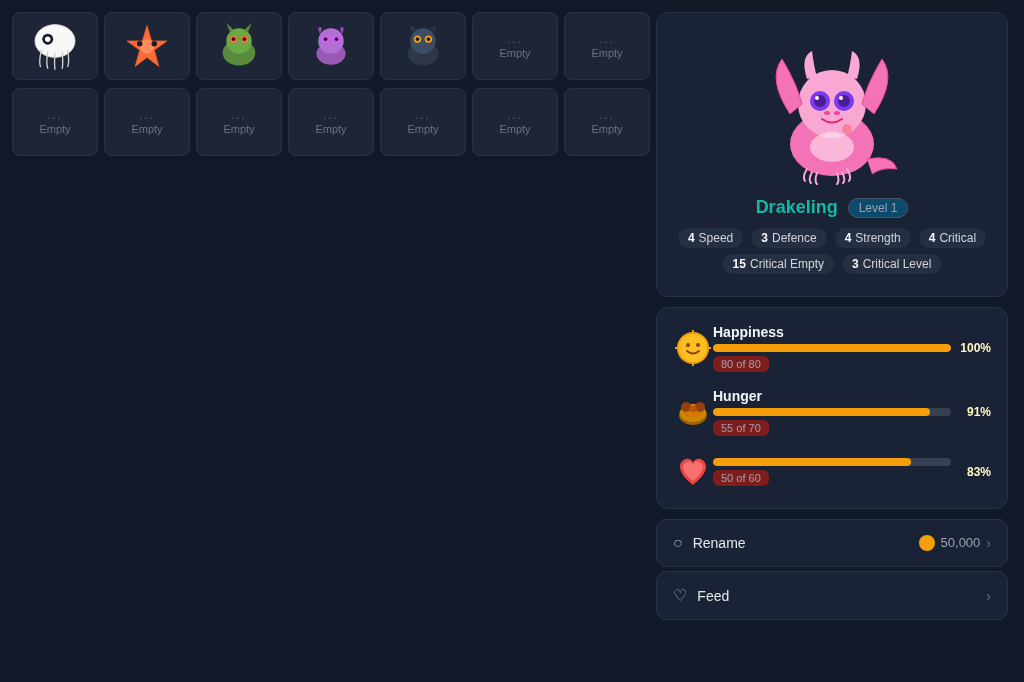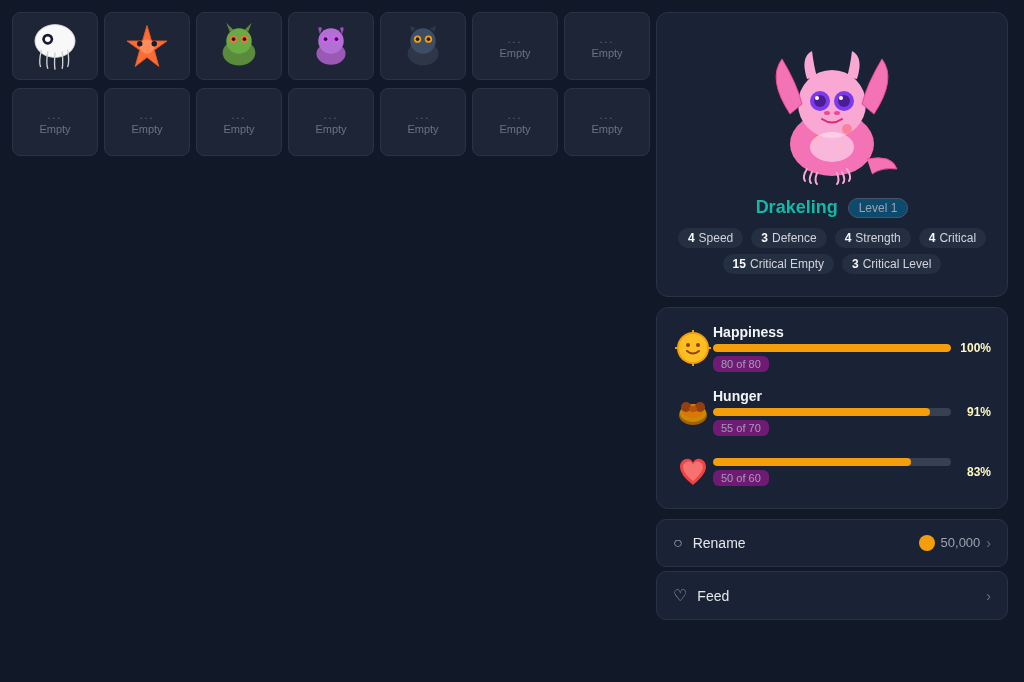--- a/index.html
+++ b/index.html
@@ -177,21 +177,21 @@
       width: 100%;
     }
 
     .progress-bar-fill {
       height: 100%;
       border-radius: 4px;
       background: #f59e0b;
     }
 
     .stat-sub {
-      background: #701a75;
+      background: #7f1d1d;
       border-radius: 6px;
       padding: 2px 8px;
       font-size: 11px;
       color: #9ca3af;
       display: inline-block;
       width: fit-content;
     }
 
     .stat-percent {
       font-size: 12px;

